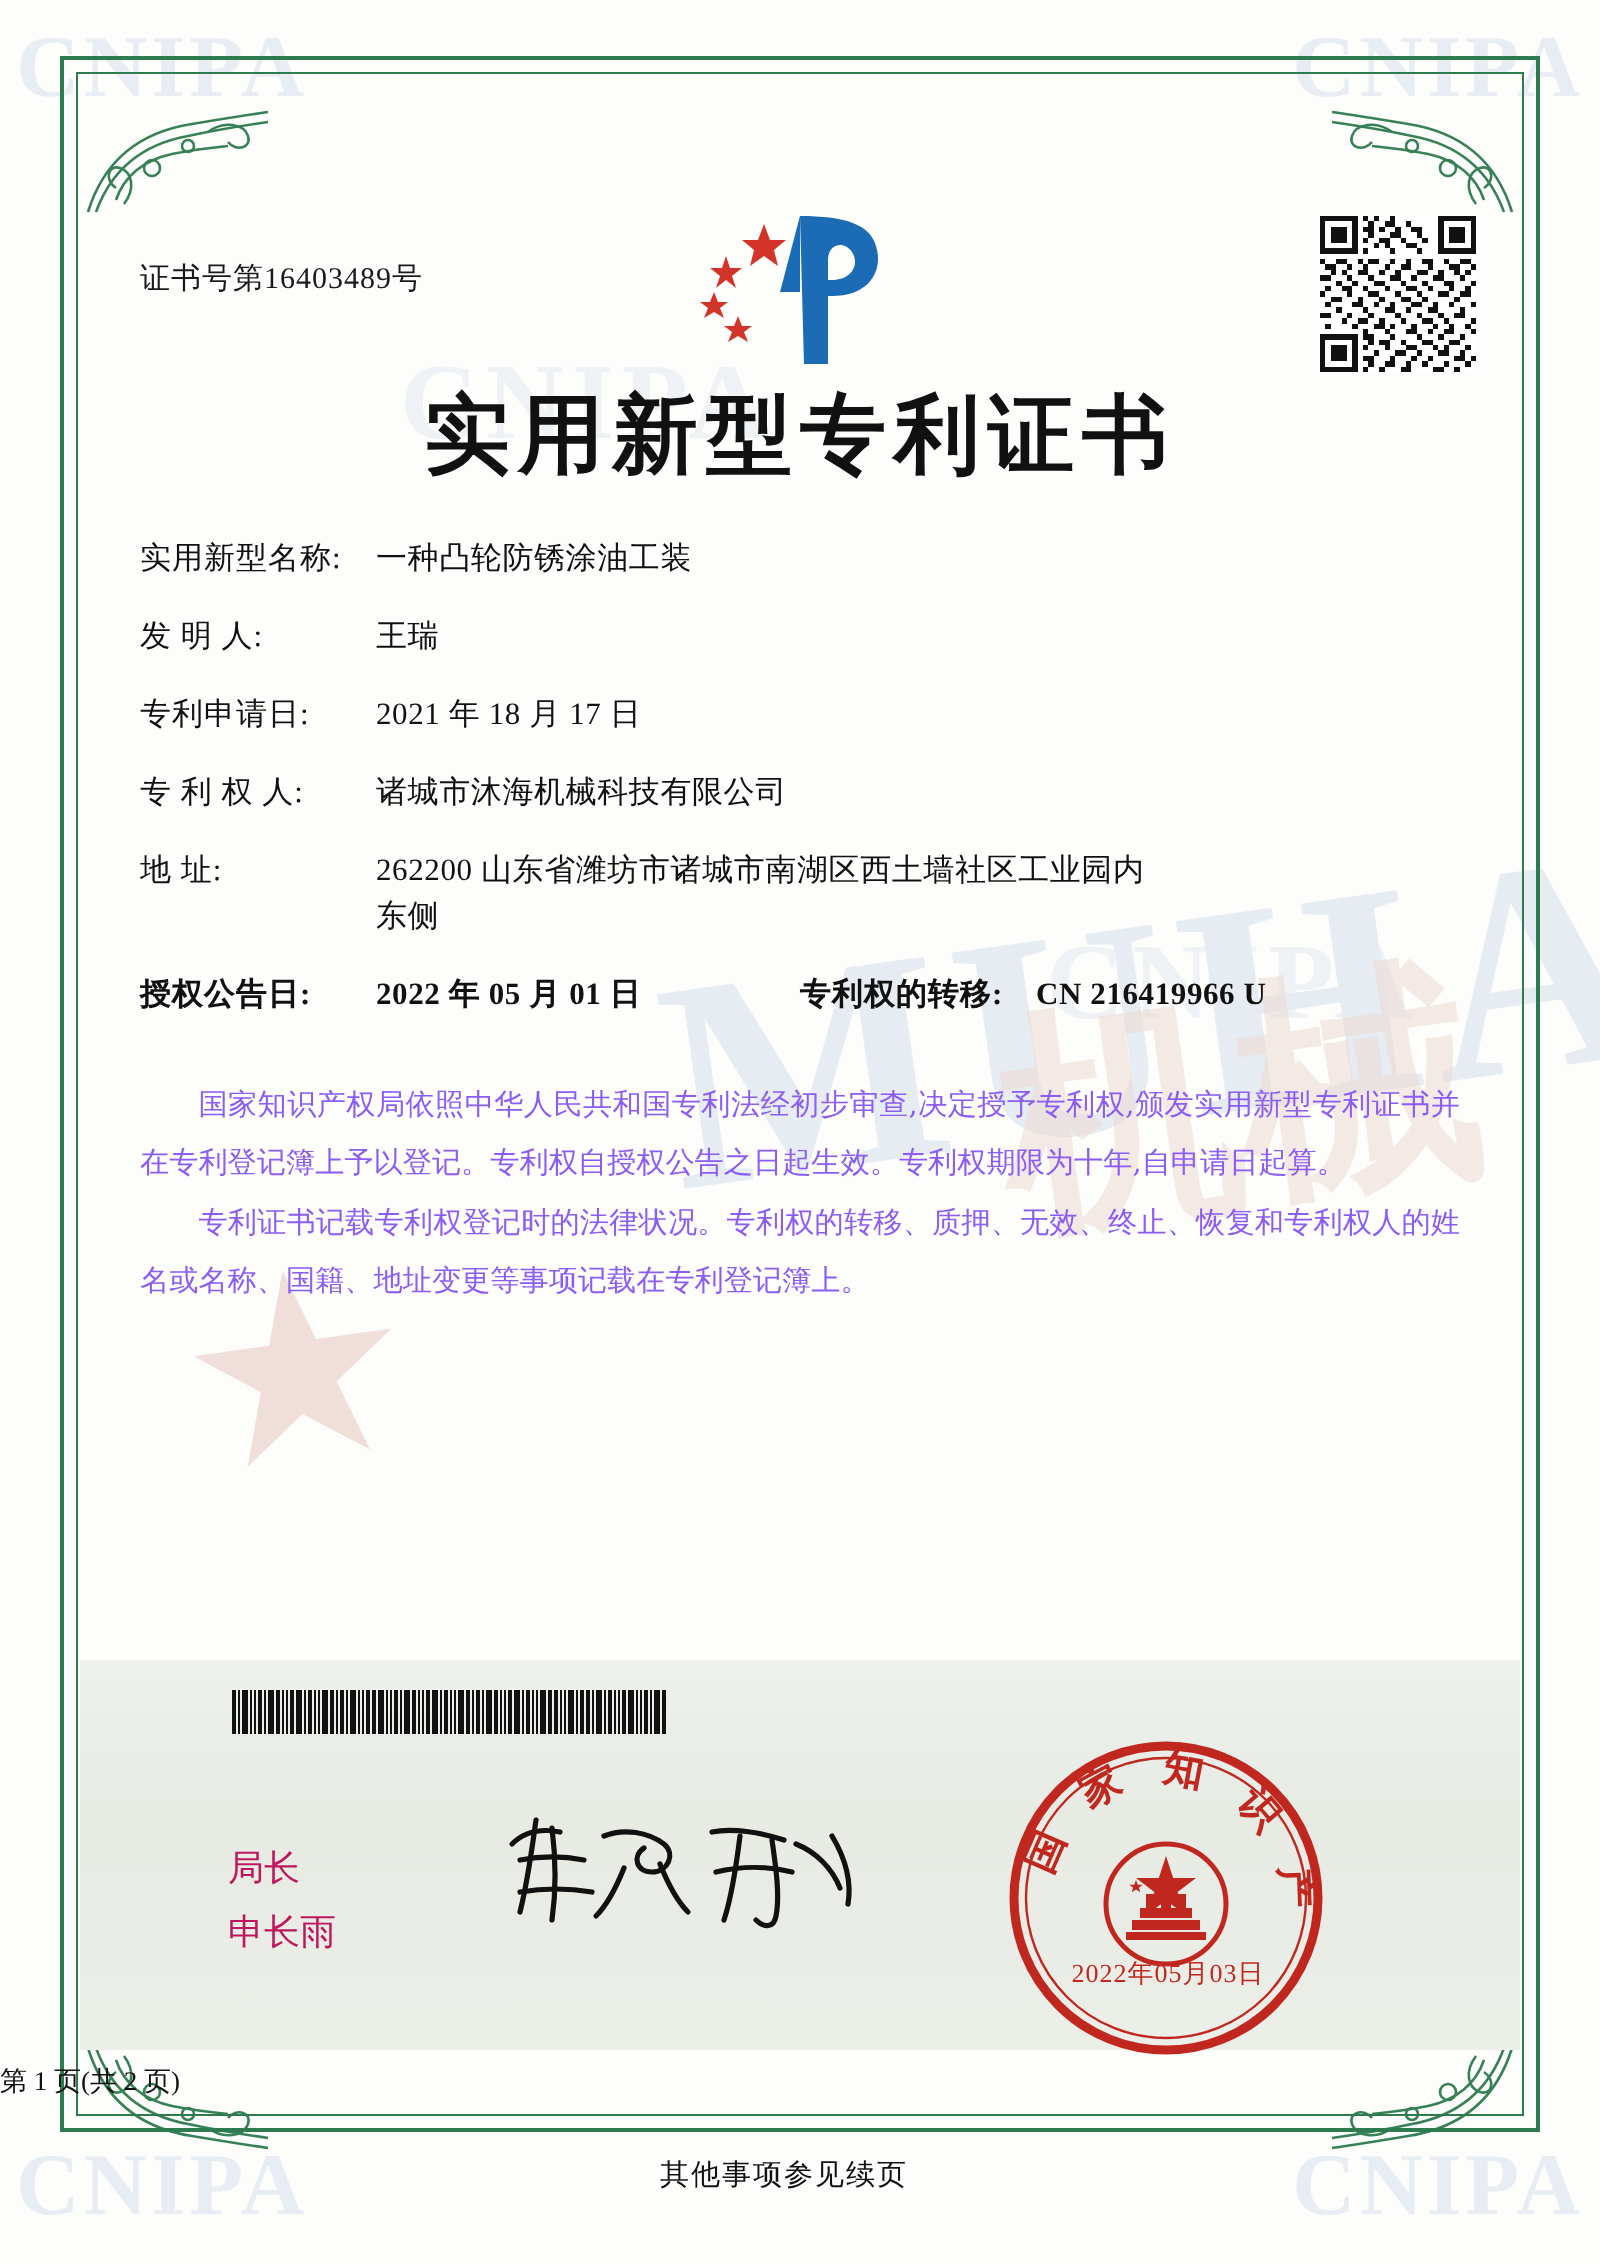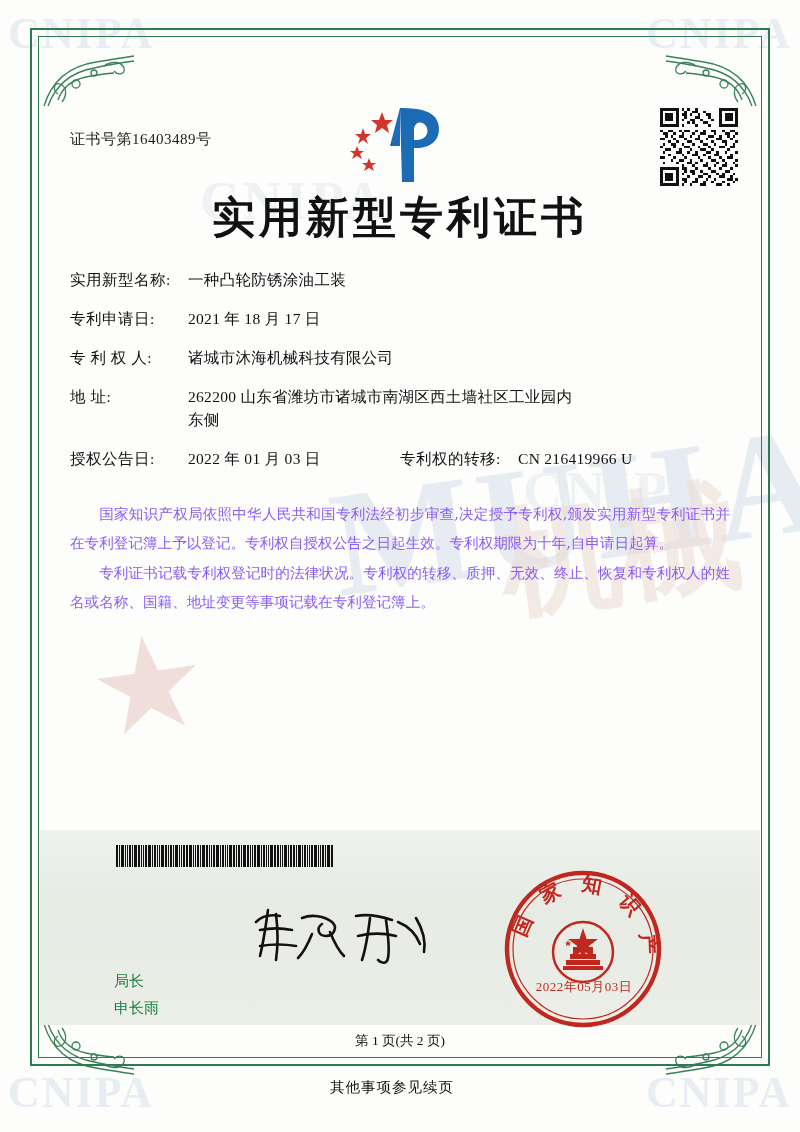--- a/index.html
+++ b/index.html
@@ -143,21 +143,21 @@
     width: 118px;
     flex: none;
     letter-spacing: .5px;
   }
   .fvalue {
     flex: 1;
     letter-spacing: .3px;
   }
   .fvalue .second-line { display:block; margin-top: 6px;}
   .frow-split { display:flex; }
-  .frow-split .half { display:flex; }
+  .frow-split .half { display:flex;font-weight:bold; }
   .frow-split .half.left { width: 330px; }
   .frow-split .half .flabel { width: 118px; }
 
   .para {
     margin-top: 33px;
     font-size: 14.6px;
     line-height: 1.95;
     color: #8b5cf6;
     text-align: justify;
     font-family: "DejaVu Serif", "Liberation Serif", serif;
@@ -179,24 +179,24 @@
     align-items: flex-end;
   }
   .barcode i {
     display: inline-block;
     background: #111;
     height: 22px;
     margin-right: 1px;
   }
   .signblock {
     position: absolute;
-    left: 114px; top: 968px;
-    font-size: 15px;
+    left: 114px; top: 918px;
+    font-size: 18px;
     line-height: 1.8;
-    color: #15803d;
+    color: #be185d;
   }
   .signature {
     position: absolute;
     left: 246px; top: 900px;
     width: 190px; height: 68px;
     color: #111;
   }
   .seal {
     position: absolute;
     right: 136px; top: 868px;
@@ -208,21 +208,20 @@
     width: 152px;
     text-align: center;
     color: #c0281f;
     font-size: 13px;
     letter-spacing: .5px;
   }
   .pageno {
     position: absolute;
     left: 0; right: 0;
     top: 1032px;
-    text-align: center;
     font-size: 13.5px;
     color: #111;
   }
   .footnote {
     position: absolute;
     left: 0; right: 16px;
     top: 1078px;
     text-align: center;
     font-size: 14.5px;
     color: #111;
@@ -495,20 +494,24 @@
 
     <div class="title">实用新型专利证书</div>
 
     <div class="fields">
 
       <div class="frow">
         <div class="flabel">实用新型名称:</div>
         <div class="fvalue">一种凸轮防锈涂油工装</div>
       </div>
 
+      <div class="frow">
+        <div class="flabel">发 明 人:</div>
+        <div class="fvalue">王瑞</div>
+      </div>
 
 
       <div class="frow">
         <div class="flabel">专利申请日:</div>
         <div class="fvalue">2021 年 18 月 17 日</div>
       </div>
 
       <div class="frow">
         <div class="flabel">专 利 权 人:</div>
         <div class="fvalue">诸城市沐海机械科技有限公司</div>
@@ -518,21 +521,21 @@
         <div class="flabel">地 址:</div>
         <div class="fvalue">
           <span>262200 山东省潍坊市诸城市南湖区西土墙社区工业园内</span>
           <span class="second-line">东侧</span>
         </div>
       </div>
 
       <div class="frow frow-split">
         <div class="half left">
           <div class="flabel">授权公告日:</div>
-          <div class="fvalue">2022 年 01 月 03 日</div>
+          <div class="fvalue">2022 年 05 月 01 日</div>
         </div>
         <div class="half">
           <div class="flabel">专利权的转移:</div>
           <div class="fvalue">CN 216419966 U</div>
         </div>
       </div>
 
     </div>
 
     <div class="para">

